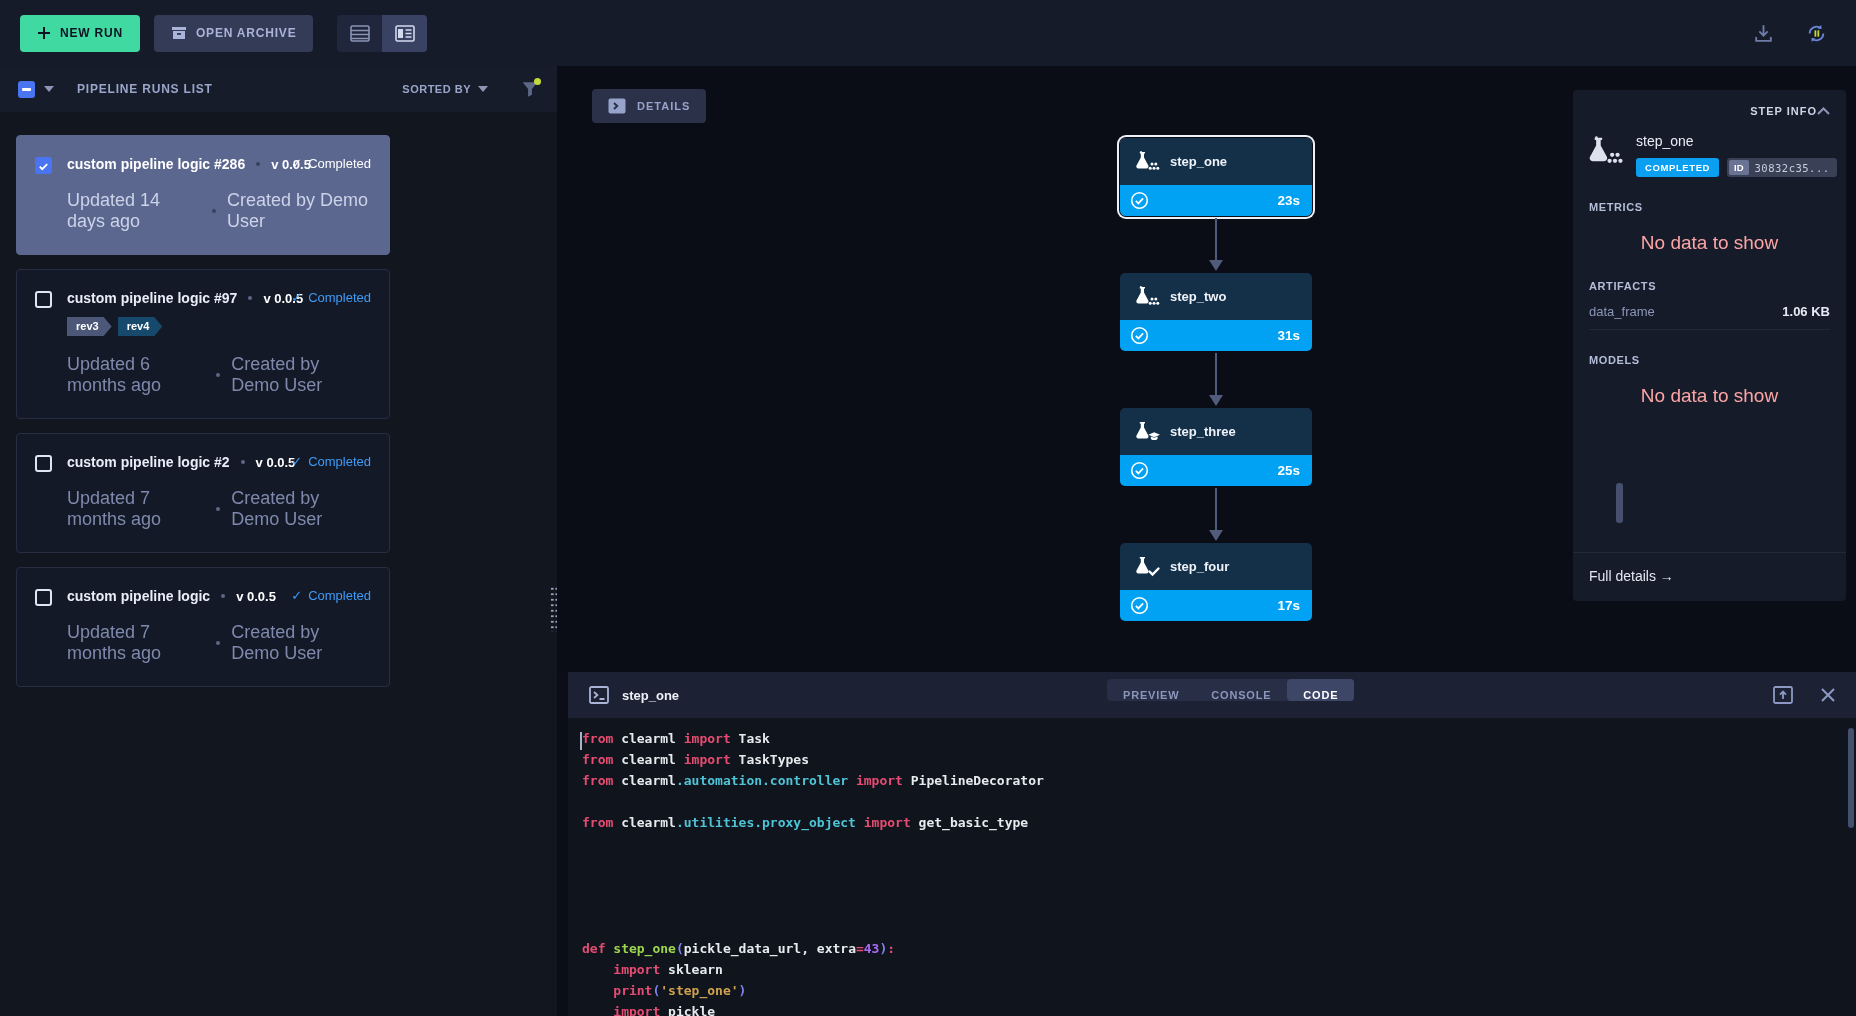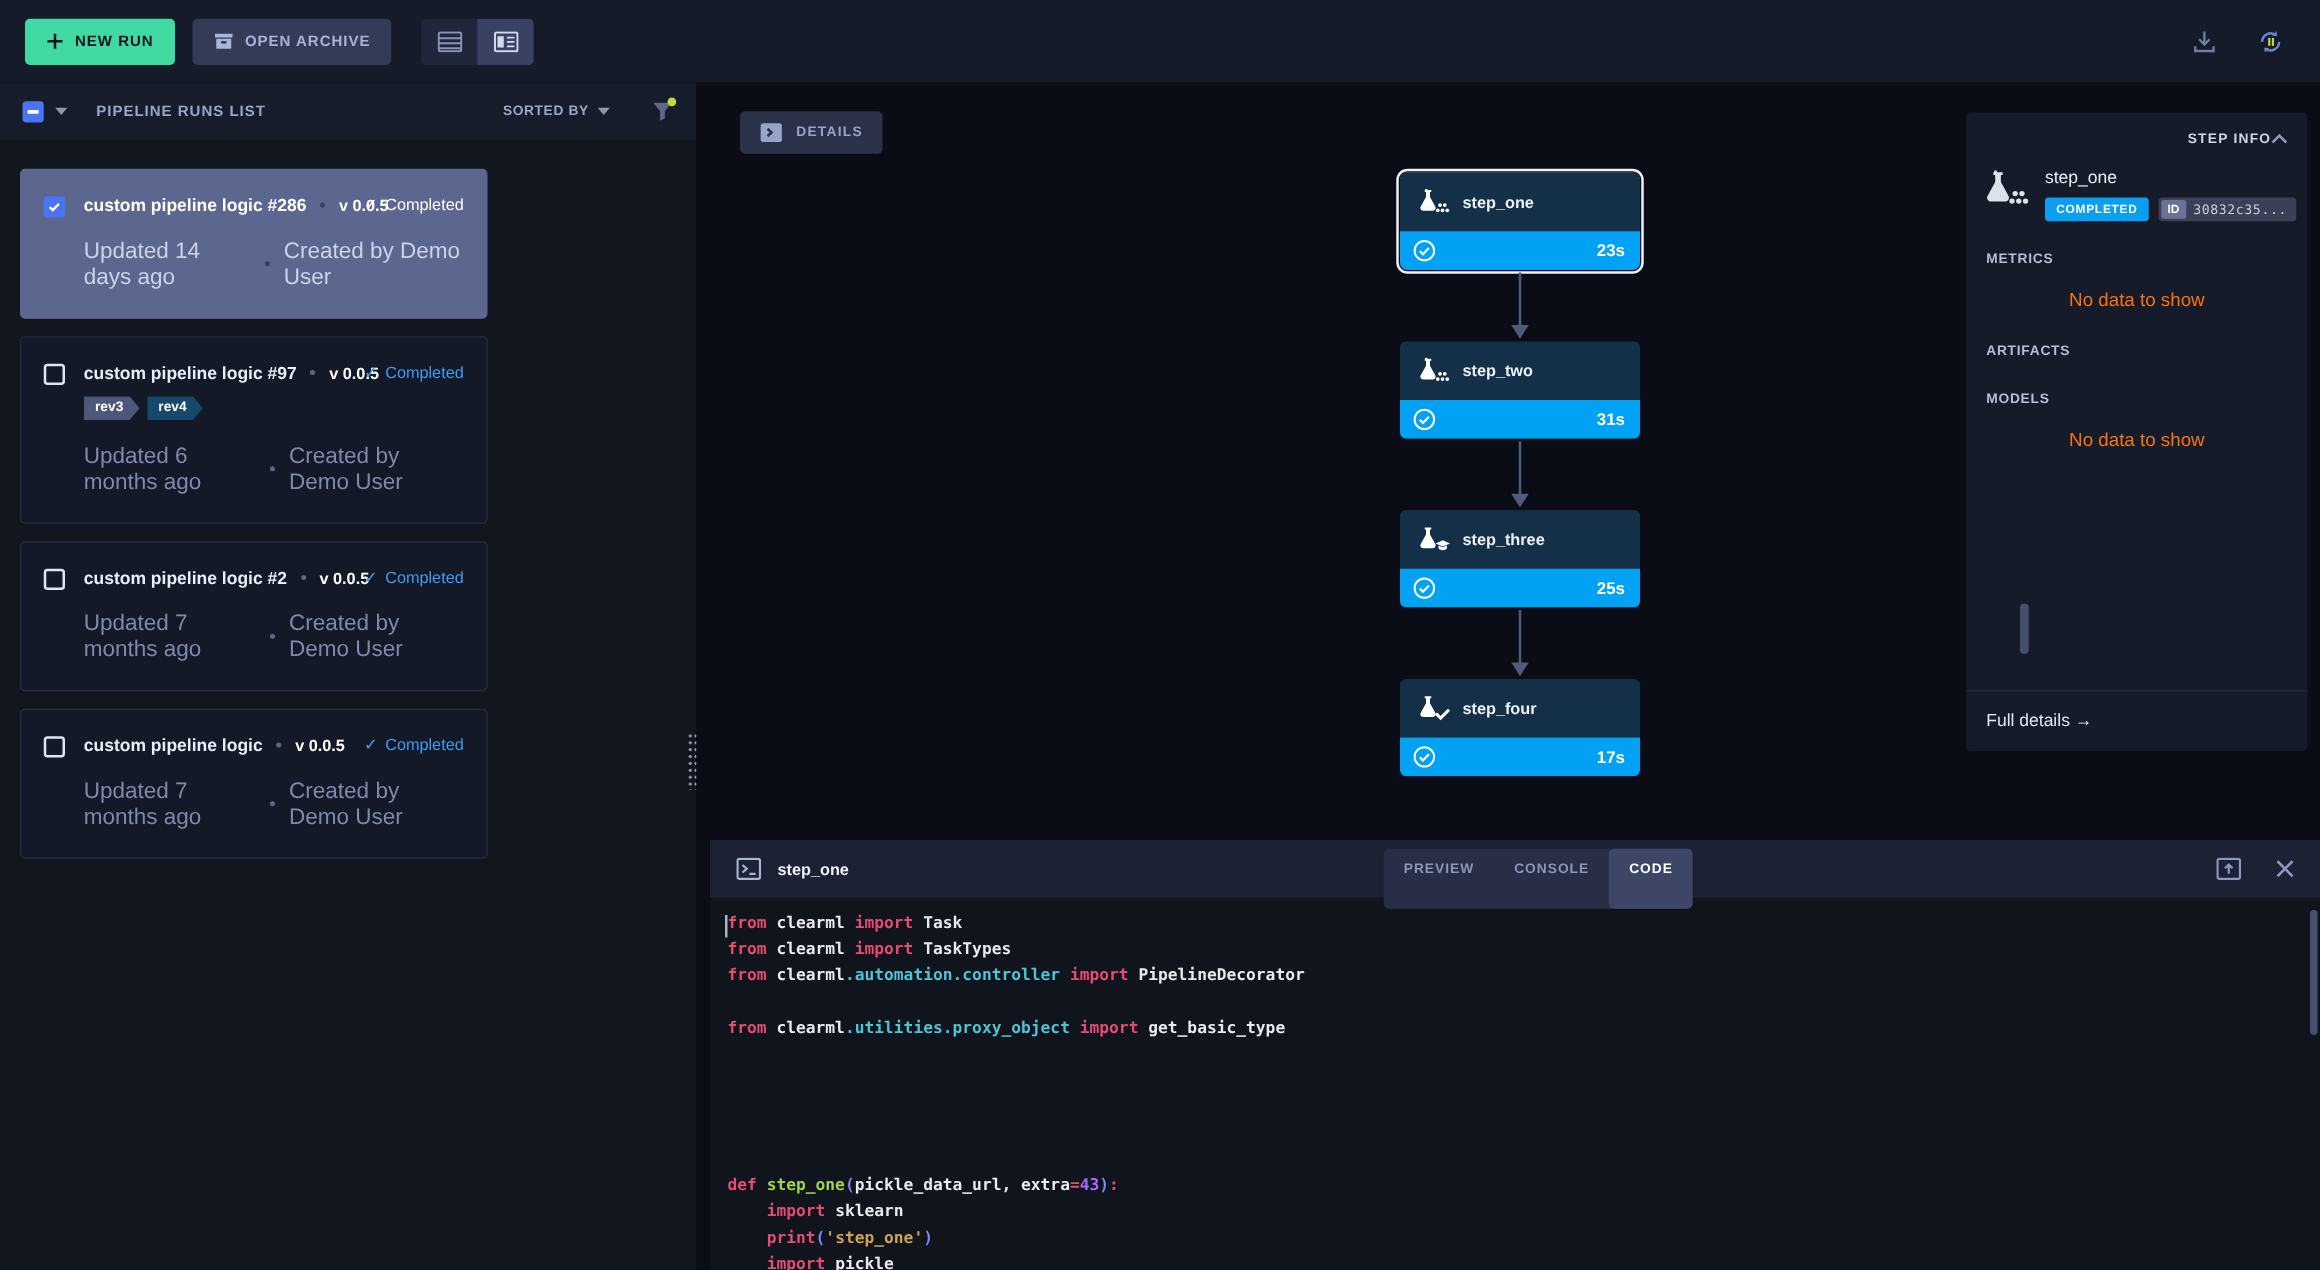--- a/index.html
+++ b/index.html
@@ -95,30 +95,30 @@
   .badge-completed{background:#0b9ff2;color:#fff;font-size:9.5px;font-weight:bold;letter-spacing:.6px;
                    padding:4px 9px;border-radius:3px;}
   .id-chip{display:flex;align-items:center;background:#3a4157;border-radius:3px;padding:2px;gap:6px;}
   .id-tag{background:#6b7394;color:#fff;font-size:9.5px;font-weight:bold;padding:2px 5px;border-radius:2px;}
   .id-val{font-family:"DejaVu Sans Mono",monospace;font-size:10.5px;color:#c6cddf;padding-right:5px;letter-spacing:.5px;}
   .si-section{padding:0 16px;}
   .si-label{font-size:11px;font-weight:bold;letter-spacing:.6px;color:#b4bed8;margin:24px 0 2px;}
   .kv-row{display:flex;justify-content:space-between;align-items:center;padding:10px 0;border-bottom:1px solid #232939;font-size:13px;}
   .kv-key{color:#8b96b8;}
   .kv-val{color:#e6eaf4;font-weight:bold;}
-  .si-empty{text-align:center;color:#f97316;font-size:15px;padding:17px 0 2px;}
+  .si-empty{text-align:center;color:#fca5a5;font-size:19px;padding:17px 0 2px;}
   .si-footer{margin-top:auto;border-top:1px solid #232939;padding:15px 16px 17px;color:#e2e7f2;font-size:14px;cursor:pointer;}
   .stray-thumb{position:absolute;left:1616px;top:483px;width:7px;height:40px;background:#46506e;border-radius:3px;}
 
   
   .code-panel{position:absolute;left:568px;top:672px;right:0;bottom:0;background:#10141d;}
   .cp-header{position:relative;height:46px;background:#1c2233;display:flex;align-items:center;padding:0 20px 0 21px;}
   .cp-header>.icn{width:20px;height:18px;color:#a9b4d6;}
   .cp-title{margin-left:13px;font-size:13px;font-weight:bold;color:#eef1f8;}
-  .code-tabs{position:absolute;left:539px;top:7px;height:48px;background:#272e45;border-radius:4px;display:flex;}
+  .code-tabs{position:absolute;left:539px;top:7px;height:22px;background:#272e45;border-radius:4px;display:flex;}
   .tab{padding:0 16px;line-height:32px;font-size:11px;font-weight:bold;letter-spacing:.8px;color:#8b96bb;
        border-radius:4px;cursor:pointer;}
   .tab.active{background:#3e4668;color:#fff;}
   .cp-actions{margin-left:auto;display:flex;align-items:center;gap:27px;color:#8d99c4;}
   .cp-actions .icn{cursor:pointer;}
   .expand-i{width:20px;height:18px;}
   .close-i{width:16px;height:16px;}
   .code-content{position:relative;padding:13px 0 0 14px;}
   .code-line{height:21px;white-space:pre;font-family:"DejaVu Sans Mono",monospace;font-size:13px;font-weight:700;}
   .tk-kw{color:#e64c72;} .tk-pl{color:#e8eaee;} .tk-at{color:#4fc4d6;} .tk-fn{color:#9ed54f;}
@@ -460,20 +460,26 @@
           </span>
         </div>
       </div>
     </div>
     <div class="si-section">
       <div class="si-label">METRICS</div>
       <div class="si-empty">No data to show</div>
     </div>
     <div class="si-section">
       <div class="si-label">ARTIFACTS</div>
+      <div>
+          <div class="kv-row">
+            <span class="kv-key">data_frame</span>
+            <span class="kv-val">1.06 KB</span>
+          </div>
+        </div>
     </div>
     <div class="si-section">
       <div class="si-label">MODELS</div>
       <div class="si-empty">No data to show</div>
     </div>
     <div class="si-footer">Full details →</div>
   </aside>
   <div class="stray-thumb"></div>
 
   <section class="code-panel">

